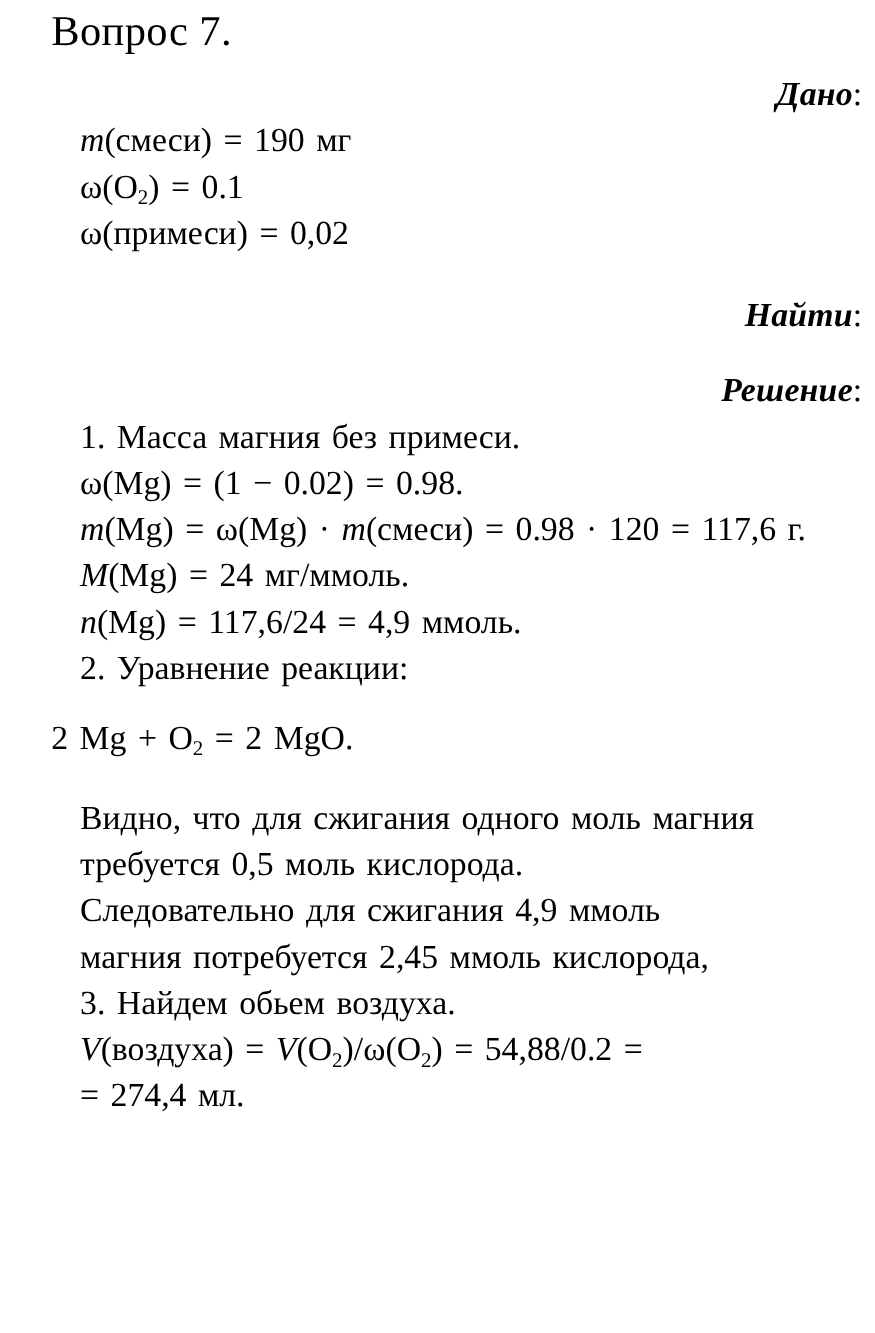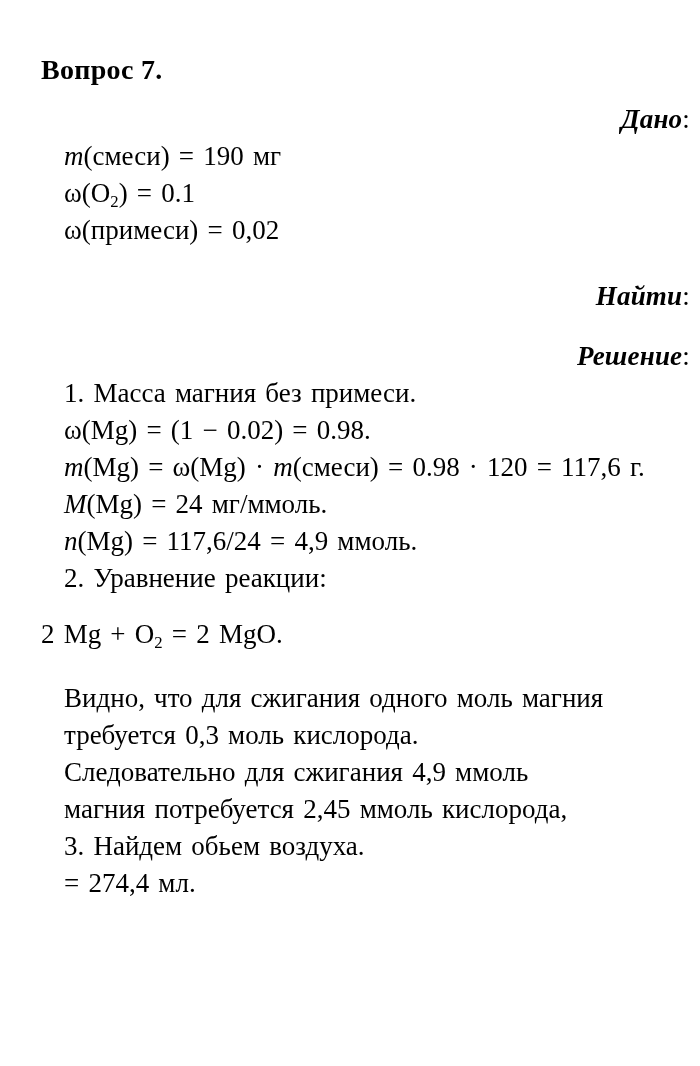--- a/index.html
+++ b/index.html
@@ -11,25 +11,24 @@
     font-family: "Liberation Serif", "DejaVu Serif", serif;
     font-size: 27px;
     line-height: 37px;
     box-sizing: border-box;
     padding: 9px 10px 0 41px;
     overflow: hidden;
     -webkit-font-smoothing: antialiased;
   }
   .page { width: 100%; height: 100%; }
   .doc-title {
-    font-weight: bold;
-    font-size: 28px;
+    font-weight: normal;
+    font-size: 34px;
     line-height: 34px;
     letter-spacing: 0.3px;
-    margin-top: 44px;
   }
   .sec-heading {
     font-weight: bold;
     font-style: italic;
     line-height: 37px;
     letter-spacing: 0.2px;
     text-align: right;
   }
   .sec-heading .colon { font-style: normal; font-weight: normal; }
   .heading-given    { margin-top: 14px; }
@@ -84,21 +83,22 @@
   </div>
   <div class="lines">
       <div class="line"><span>1. Масса магния без примеси.</span></div>
       <div class="line"><span>ω(Mg) = (1 − 0.02) = 0.98.</span></div>
       <div class="line"><span class="it">m</span><span>(Mg) = ω(Mg) · </span><span class="it">m</span><span>(смеси) = 0.98 · 120 = 117,6 г.</span></div>
       <div class="line"><span class="it">M</span><span>(Mg) = 24 мг/ммоль.</span></div>
       <div class="line"><span class="it">n</span><span>(Mg) = 117,6/24 = 4,9 ммоль.</span></div>
       <div class="line"><span>2. Уравнение реакции:</span></div>
       <div class="line equation"><span>2 Mg + O</span><span class="sub">2</span><span> = 2 MgO.</span></div>
       <div class="line"><span>Видно, что для сжигания одного моль магния</span></div>
-      <div class="line"><span>требуется 0,3 моль кислорода.</span></div>
+      <div class="line"><span>требуется 0,5 моль кислорода.</span></div>
       <div class="line"><span>Следовательно для сжигания 4,9 ммоль</span></div>
       <div class="line"><span>магния потребуется 2,45 ммоль кислорода,</span></div>
       <div class="line"><span>3. Найдем обьем воздуха.</span></div>
+      <div class="line"><span class="it">V</span><span>(воздуха) = </span><span class="it">V</span><span>(O</span><span class="sub">2</span><span>)/ω(O</span><span class="sub">2</span><span>) = 54,88/0.2 =</span></div>
       <div class="line"><span>= 274,4 мл.</span></div>
     </div>
 
 
 </div>
 
 </body></html>

